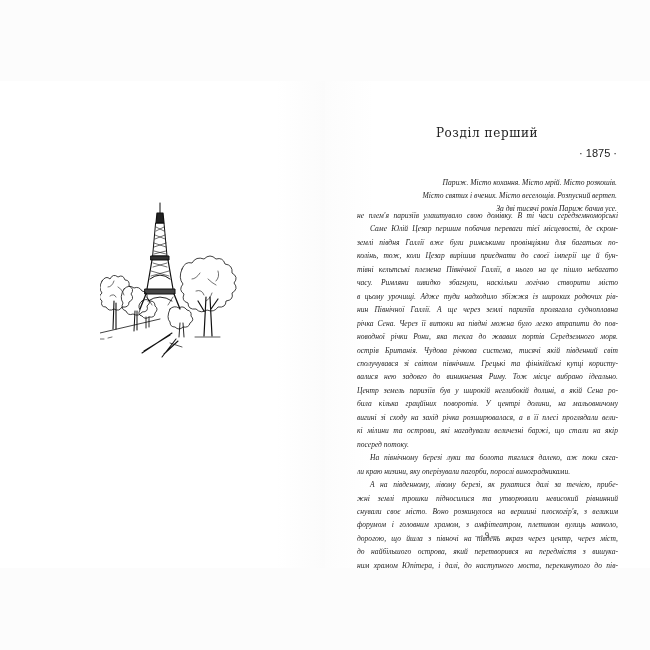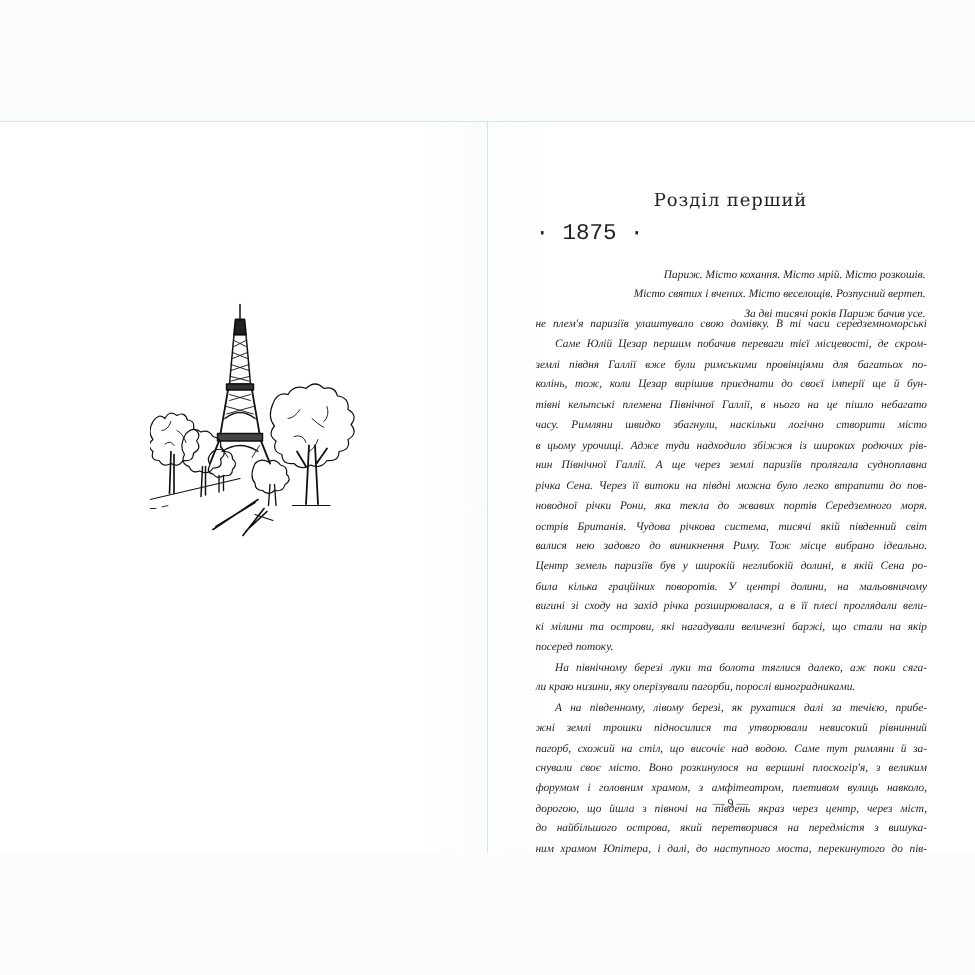--- a/index.html
+++ b/index.html
@@ -9,21 +9,21 @@
       height: 650px;
       background: #fcfcfc;
       overflow: hidden;
     }
     .spread {
       position: absolute;
       left: 0;
       top: 81px;
       width: 650px;
       height: 487px;
-      background: #22c55e;
+      background: #f0abfc;
     }
     .page-left {
       position: absolute;
       left: 0;
       top: 0;
       width: 325px;
       height: 487px;
       background: linear-gradient(to right, #ffffff 0%, #ffffff 85%, #fbfbfb 100%);
     }
     .page-right {
@@ -50,23 +50,23 @@
       font-family: "DejaVu Serif", serif;
       font-size: 12px;
       letter-spacing: 0.6px;
       color: #222;
     }
     .chapter-year {
       position: absolute;
       left: 357px;
       width: 260px;
       top: 66px;
-      text-align: left;
-      font-family: Liberation Mono, monospace;
-      font-size: 15px;
+      text-align: right;
+      font-family: Liberation Sans, sans-serif;
+      font-size: 11px;
       color: #222;
     }
     .epigraph {
       position: absolute;
       left: 357px;
       width: 260px;
       top: 95px;
       text-align: right;
       font-family: "Liberation Serif", serif;
       font-style: italic;
@@ -180,31 +180,31 @@
       <span class="line indent">Саме Юлій Цезар першим побачив переваги тієї місцевості, де скром-</span>
       <span class="line">землі півдня Галлії вже були римськими провінціями для багатьох по-</span>
       <span class="line">колінь, тож, коли Цезар вирішив приєднати до своєї імперії ще й бун-</span>
       <span class="line">тівні кельтські племена Північної Галлії, в нього на це пішло небагато</span>
       <span class="line">часу. Римляни швидко збагнули, наскільки логічно створити місто</span>
       <span class="line">в цьому урочищі. Адже туди надходило збіжжя із широких родючих рів-</span>
       <span class="line">нин Північної Галлії. А ще через землі паризіїв пролягала судноплавна</span>
       <span class="line">річка Сена. Через її витоки на півдні можна було легко втрапити до пов-</span>
       <span class="line">новодної річки Рони, яка текла до жвавих портів Середземного моря.</span>
       <span class="line">острів Британія. Чудова річкова система, тисячі якій південний світ</span>
+      <span class="line">сполучувався зі світом північним. Грецькі та фінікійські купці користу-</span>
       <span class="line">валися нею задовго до виникнення Риму. Тож місце вибрано ідеально.</span>
       <span class="line">Центр земель паризіїв був у широкій неглибокій долині, в якій Сена ро-</span>
       <span class="line">била кілька грацйіних поворотів. У центрі долини, на мальовничому</span>
       <span class="line">вигині зі сходу на захід річка розширювалася, а в її плесі проглядали вели-</span>
       <span class="line">кі мілини та острови, які нагадували величезні баржі, що стали на якір</span>
       <span class="line last">посеред потоку.</span>
       <span class="line indent">На північному березі луки та болота тяглися далеко, аж поки сяга-</span>
       <span class="line last">ли краю низини, яку оперізували пагорби, порослі виноградниками.</span>
       <span class="line indent">А на південному, лівому березі, як рухатися далі за течією, прибе-</span>
       <span class="line">жні землі трошки підносилися та утворювали невисокий рівнинний</span>
-      <span class="line">пагорб, схожий на стіл, що височіє над водою. Саме тут римляни й за-</span>
       <span class="line">снували своє місто. Воно розкинулося на вершині плоскогір'я, з великим</span>
       <span class="line">форумом і головним храмом, з амфітеатром, плетивом вулиць навколо,</span>
       <span class="line">дорогою, що йшла з півночі на південь якраз через центр, через міст,</span>
       <span class="line">до найбільшого острова, який перетворився на передмістя з вишука-</span>
       <span class="line">ним храмом Юпітера, і далі, до наступного моста, перекинутого до пів-</span>
     </div>
 
   <div class="page-number">— 9 —</div>
 </div>
 

